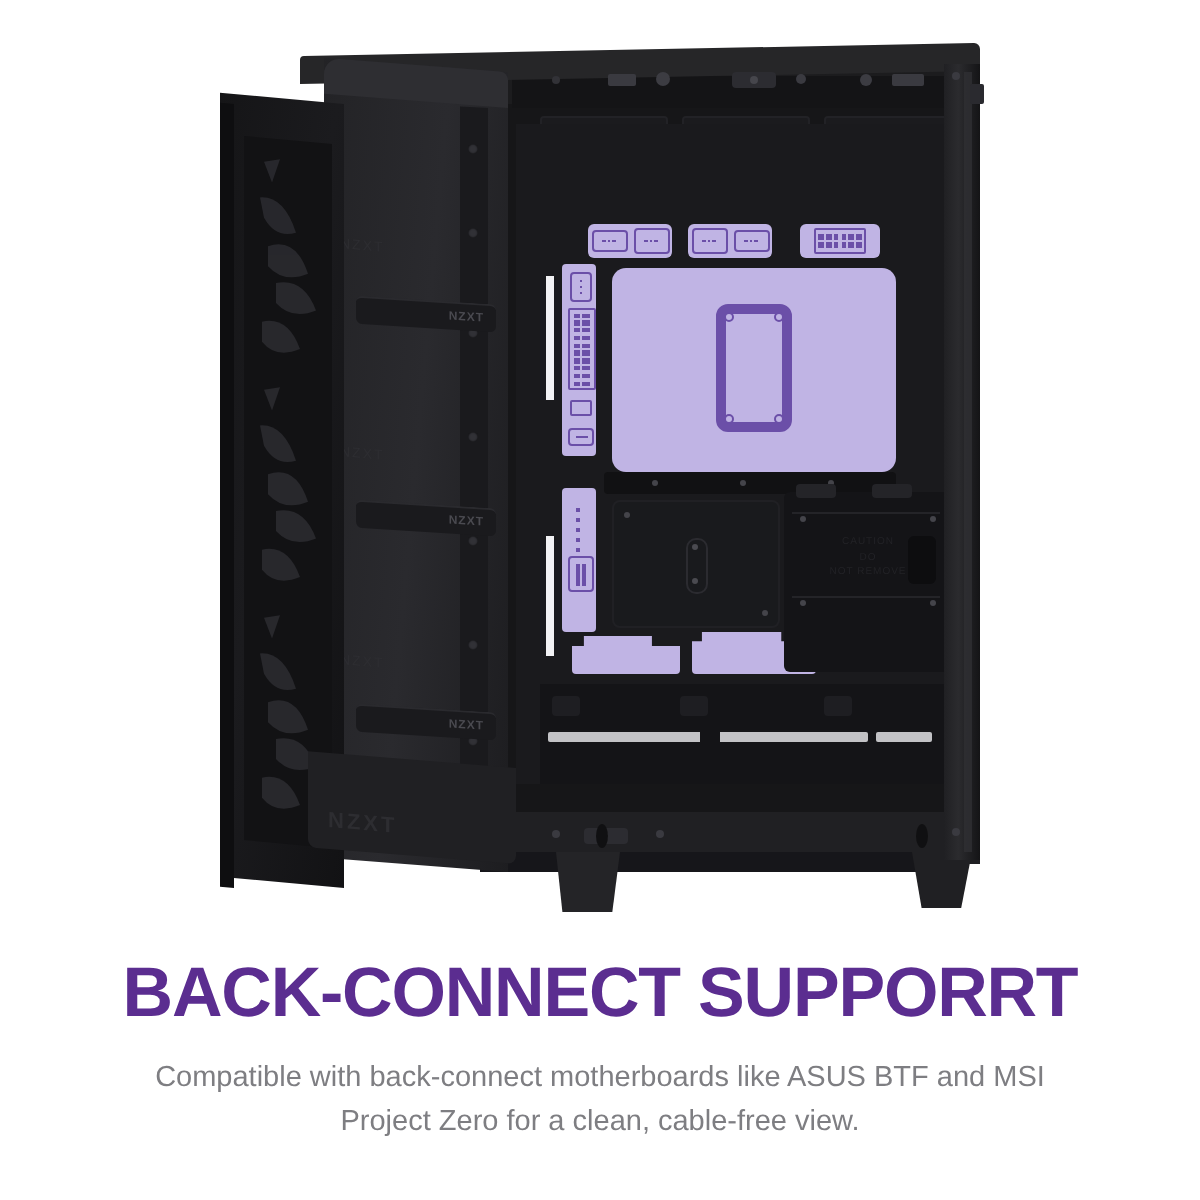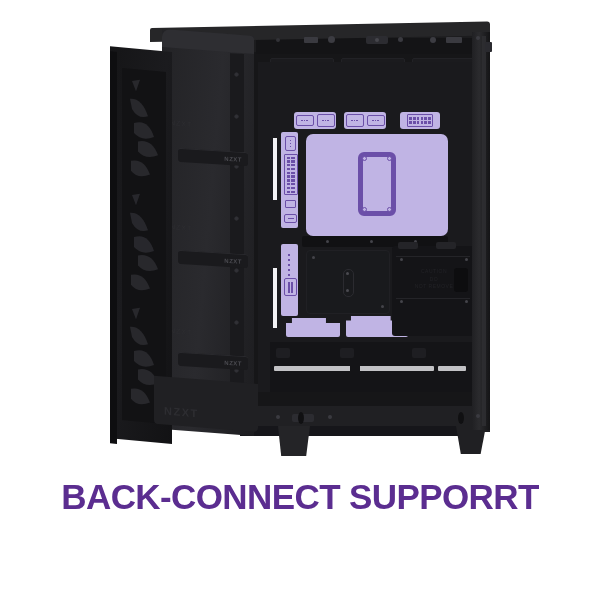--- a/index.html
+++ b/index.html
@@ -639,15 +639,16 @@
 
       <div class="abs" style="left:44px;top:356px;width:104px;height:48px;background:#202023;transform:skewY(4.6deg);transform-origin:right top;border-radius:0 0 4px 4px;"></div>
       <div class="abs nzxt-wordmark" style="left:54px;top:378px;">NZXT</div>
       <div class="abs foot-left"></div>
 
     </div>
   </div>
 
   <div id="caption">
     <h1 id="headline">BACK-CONNECT SUPPORRT</h1>
+    <p id="subcopy">Compatible with back-connect motherboards like ASUS BTF and MSI Project Zero for a clean, cable-free view.</p>
   </div>
 
 </div>
 
 </body></html>

